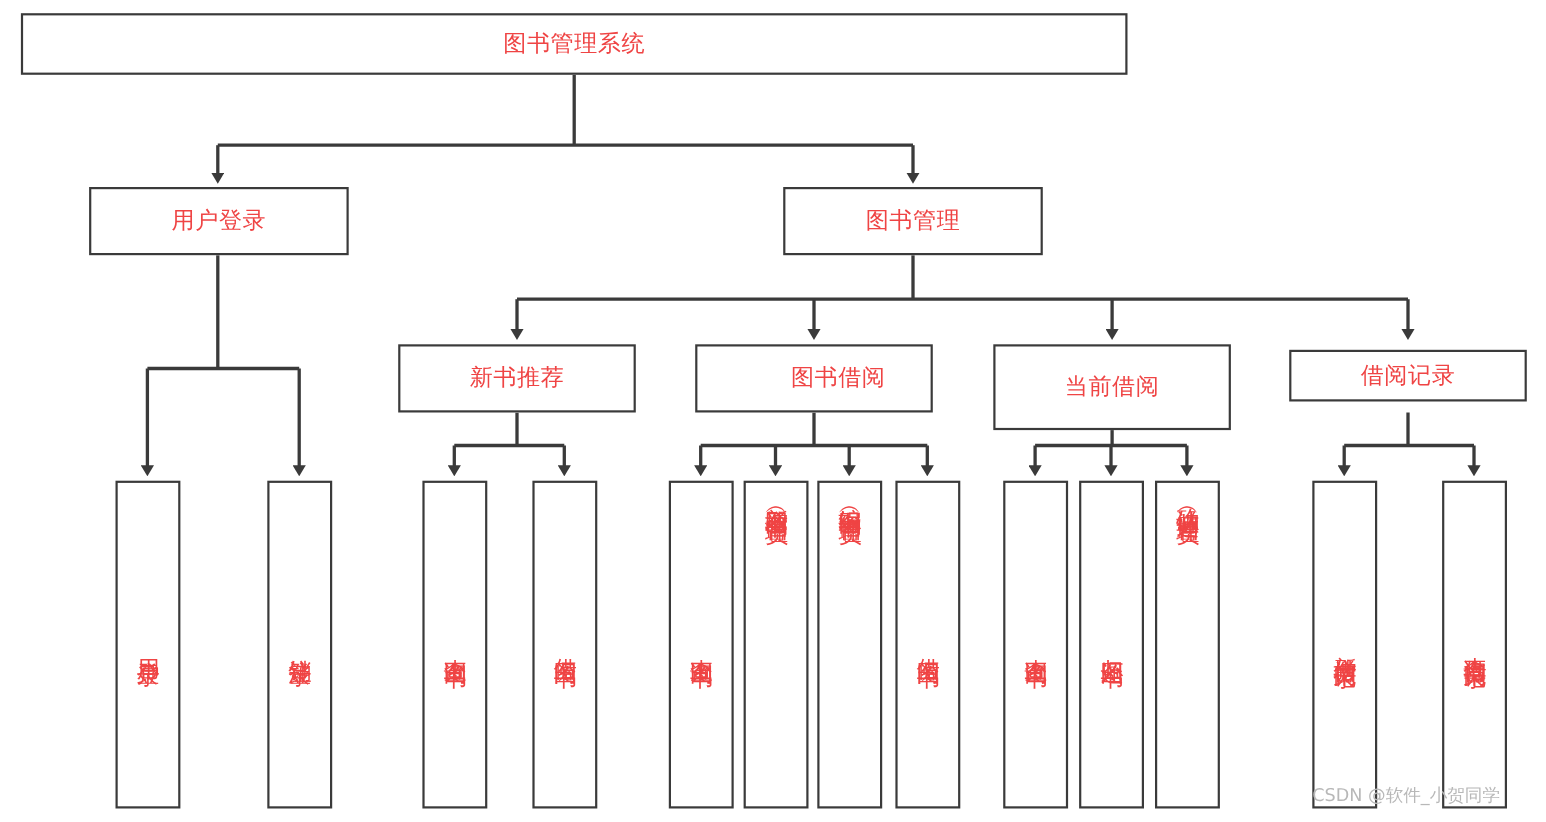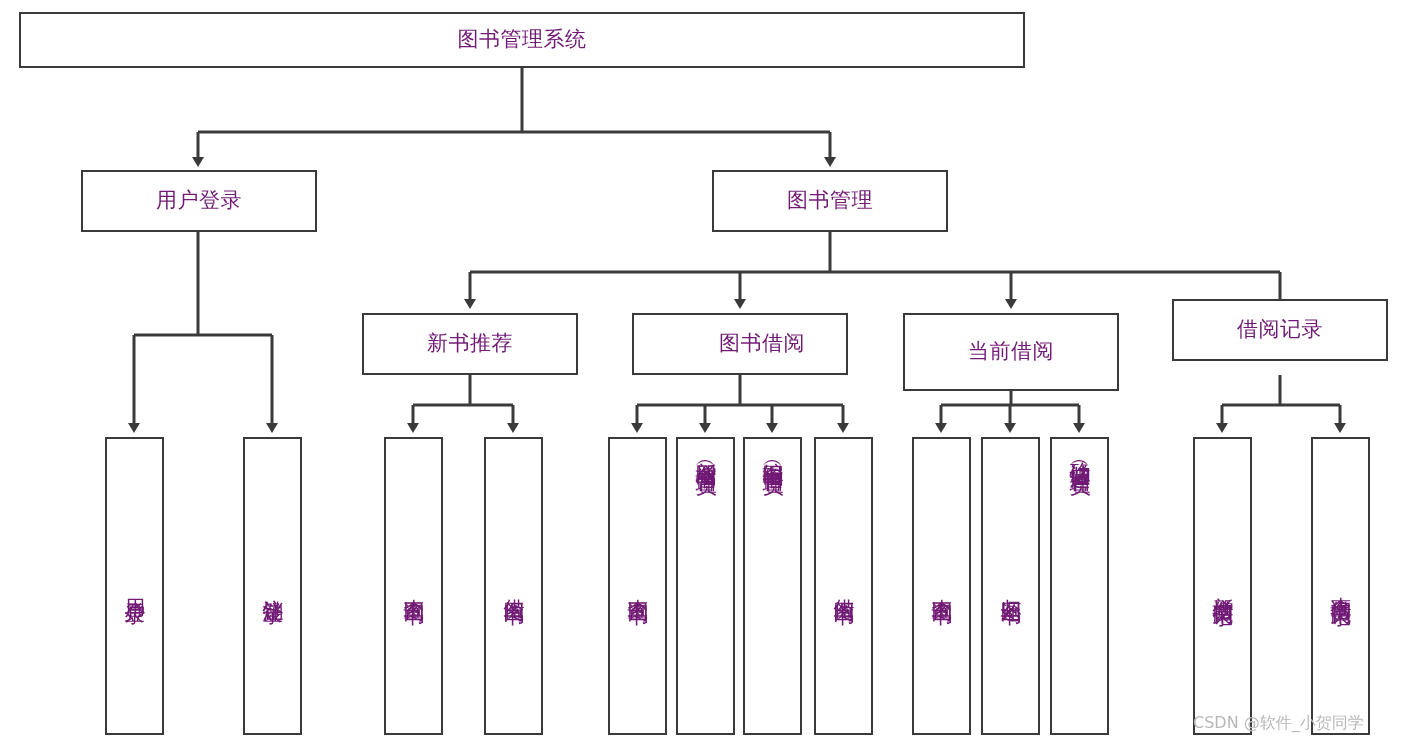--- a/index.html
+++ b/index.html
@@ -32,21 +32,21 @@
     box-sizing: border-box;
     background: #ffffff;
     border: 2px solid #3a3a3a;
     display: flex;
     align-items: center;
     justify-content: center;
     overflow: hidden;
   }
   .node-label {
     font-size: 21px;
-    color: #701a75;
+    color: #ef4444;
     line-height: 1.12;
     white-space: nowrap;
     letter-spacing: 0.5px;
   }
   .node.vertical {
     align-items: flex-start;
     justify-content: center;
     padding-top: 6px;
   }
   .node.vertical.centered {
@@ -139,21 +139,21 @@
 
   <div class="node" style="left:362px; top:313px; width:216px; height:62px;">
     <span class="node-label">新书推荐</span>
   </div>
   <div class="node" style="left:632px; top:313px; width:216px; height:62px;padding-left:44px;">
     <span class="node-label">图书借阅</span>
   </div>
   <div class="node" style="left:903px; top:313px; width:216px; height:78px;">
     <span class="node-label">当前借阅</span>
   </div>
-  <div class="node" style="left:1172px; top:299px; width:216px; height:62px;">
+  <div class="node" style="left:1172px; top:318px; width:216px; height:47px;">
     <span class="node-label">借阅记录</span>
   </div>
 
   <div class="node vertical centered" style="left:105px; top:437px; width:59px; height:298px;">
     <span class="node-label">用户登录</span>
   </div>
   <div class="node vertical centered" style="left:243px; top:437px; width:59px; height:298px;">
     <span class="node-label">注销登录</span>
   </div>
 

